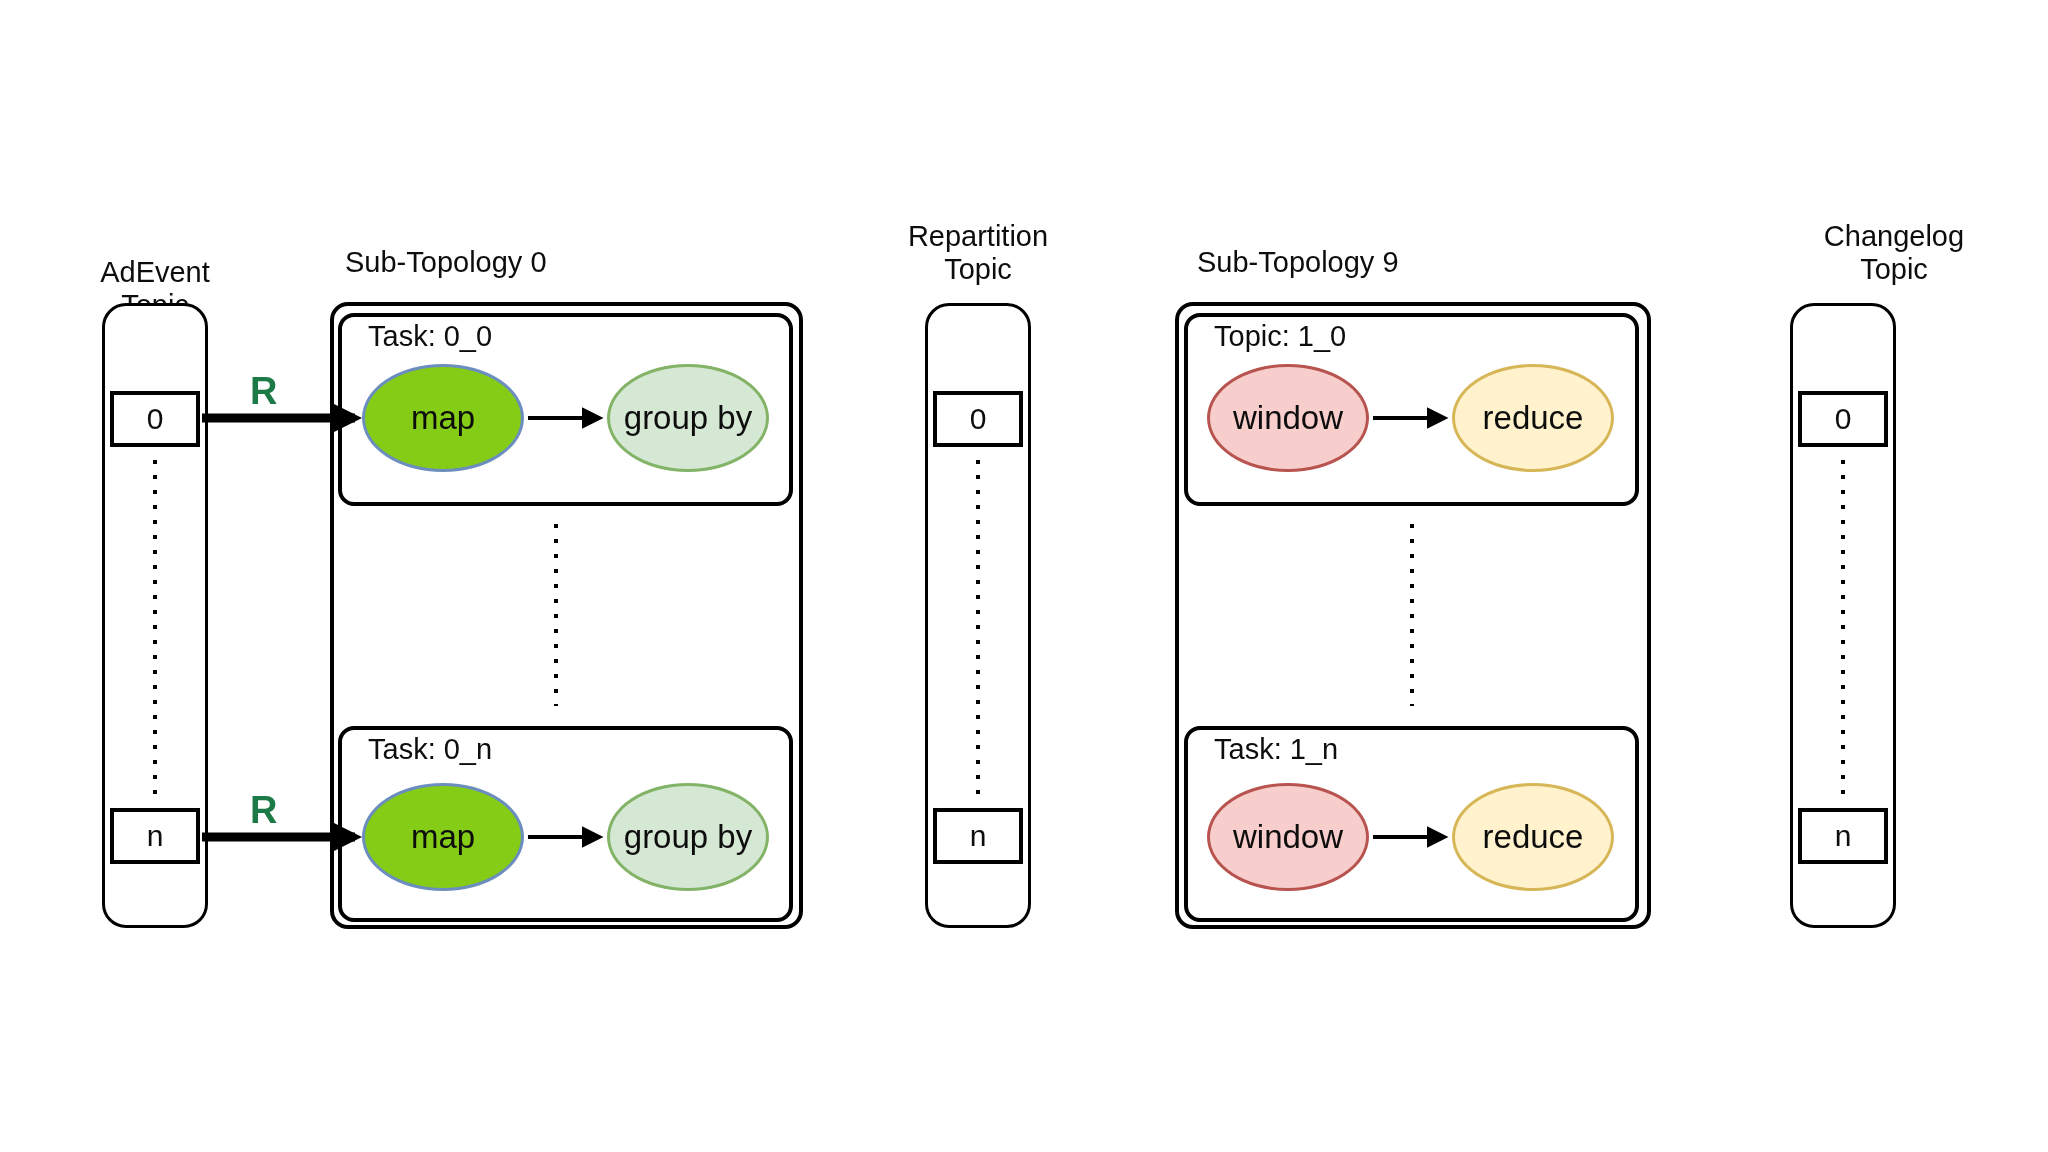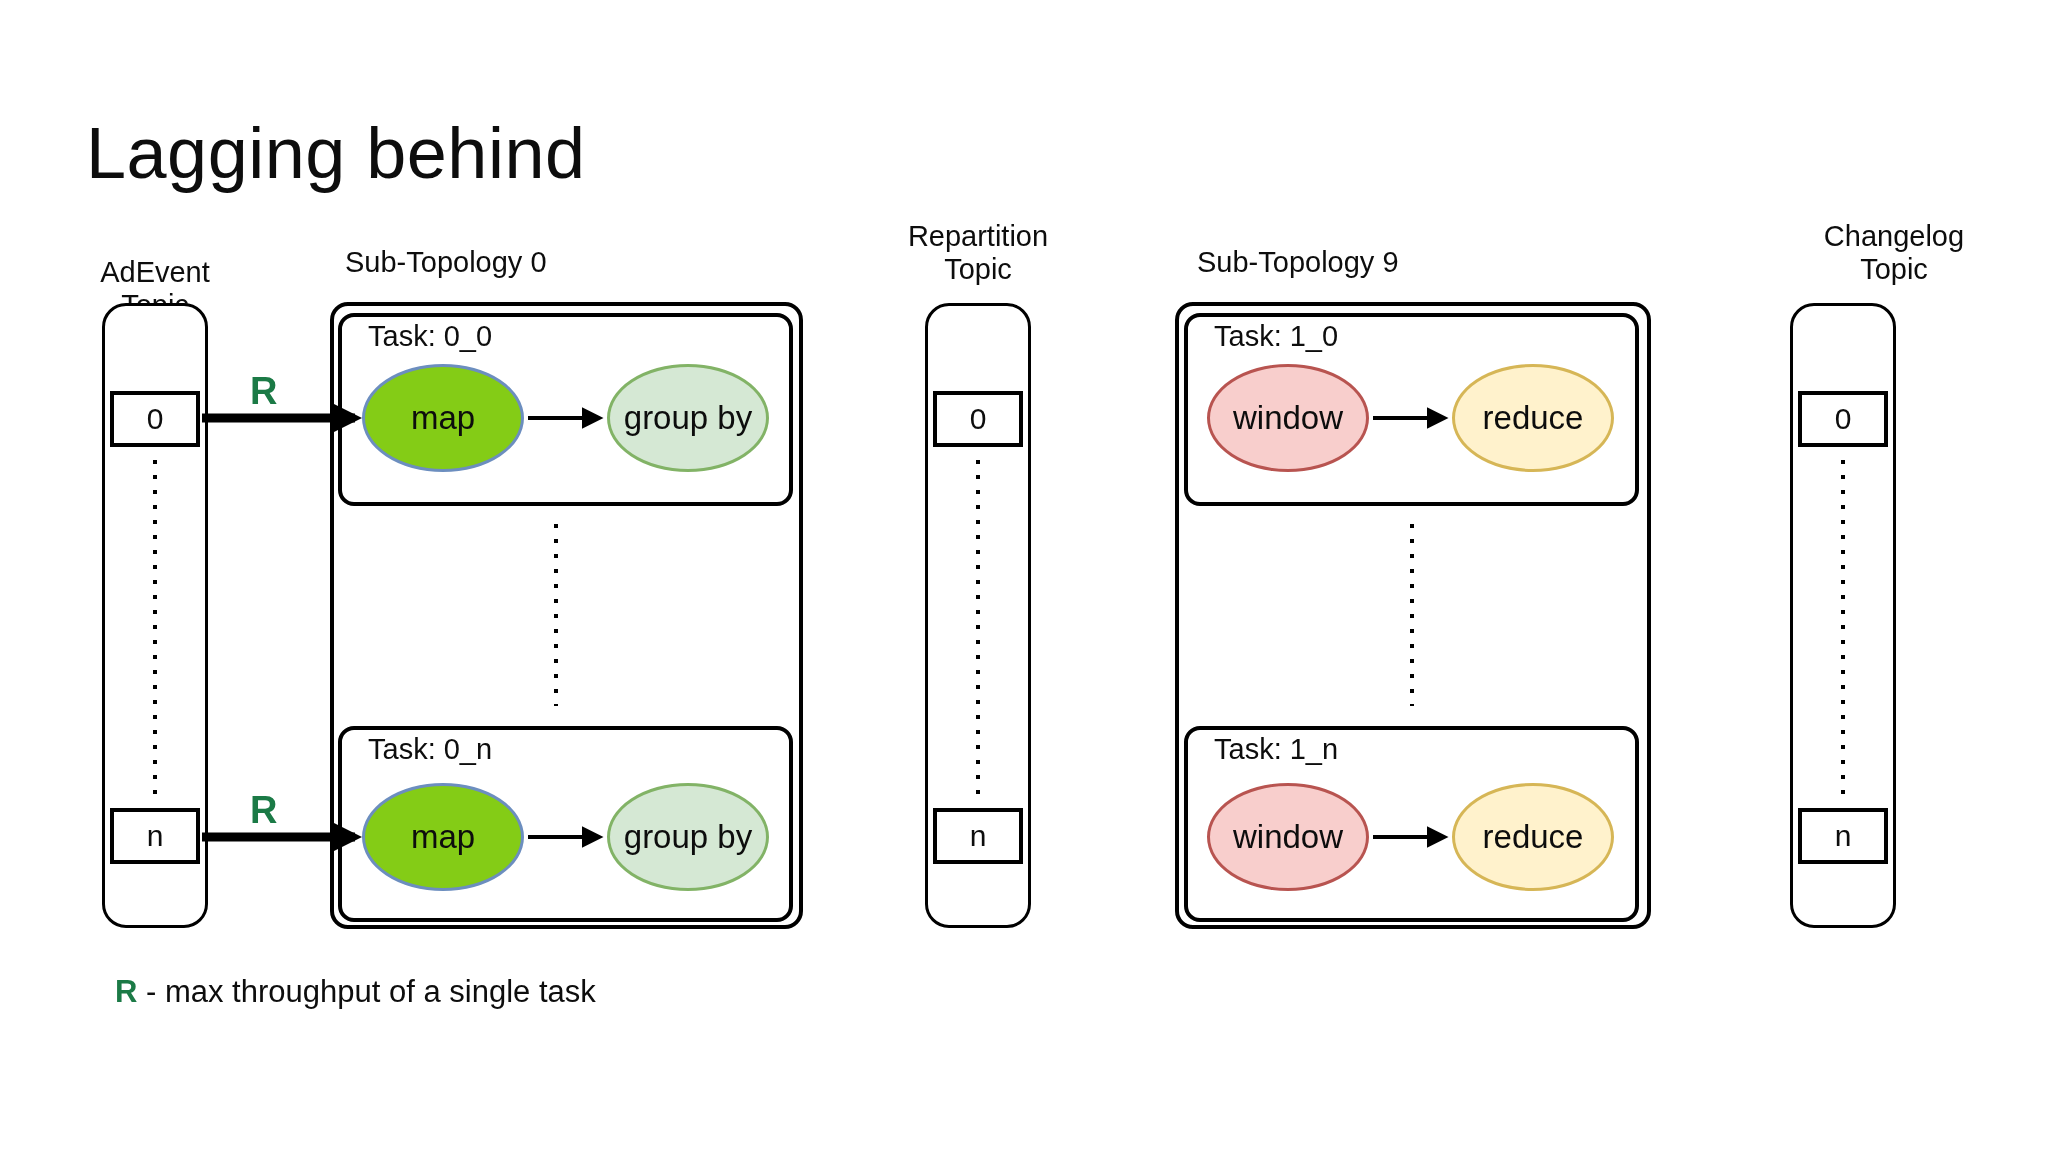--- a/index.html
+++ b/index.html
@@ -51,21 +51,20 @@
   .r-label { position: absolute; font-size: 38px; font-weight: bold; color: #1b7a46; }
   .legend { position: absolute; left: 115px; top: 972px; font-size: 31px; line-height: 40px; }
   .legend .green-r { font-weight: bold; color: #1b7a46; }
   .arrows { position: absolute; left: 0; top: 0; pointer-events: none; }
 </style>
 </head>
 <body>
 
 <div class="canvas">
 
-  <div class="title">Lagging behind</div>
 
   <div class="topic-label" style="left:55px; top:220px;margin-top:36px;">
     <div>AdEvent</div>
     <div>Topic</div>
   </div>
   <div class="topic-label" style="left:878px; top:220px;">
     <div>Repartition</div>
     <div>Topic</div>
   </div>
   <div class="topic-label" style="left:1794px; top:220px;">
@@ -97,21 +96,21 @@
   <div class="node blue" style="left:362px; top:364px;">map</div>
   <div class="node green" style="left:607px; top:364px;">group by</div>
   <div class="vdots" style="left:554px; top:524px; height:182px;"></div>
   <div class="task-box" style="left:338px; top:726px; width:455px; height:196px;"></div>
   <div class="task-label" style="left:368px; top:733px;">Task: 0_n</div>
   <div class="node blue" style="left:362px; top:783px;">map</div>
   <div class="node green" style="left:607px; top:783px;">group by</div>
 
   <div class="st-outer" style="left:1175px; top:302px; width:476px; height:627px;"></div>
   <div class="task-box" style="left:1184px; top:313px; width:455px; height:193px;"></div>
-  <div class="task-label" style="left:1214px; top:320px;">Task: 1_0</div>
+  <div class="task-label" style="left:1214px; top:320px;">Topic: 1_0</div>
   <div class="node red" style="left:1207px; top:364px;">window</div>
   <div class="node yellow" style="left:1452px; top:364px;">reduce</div>
   <div class="vdots" style="left:1410px; top:524px; height:182px;"></div>
   <div class="task-box" style="left:1184px; top:726px; width:455px; height:196px;"></div>
   <div class="task-label" style="left:1214px; top:733px;">Task: 1_n</div>
   <div class="node red" style="left:1207px; top:783px;">window</div>
   <div class="node yellow" style="left:1452px; top:783px;">reduce</div>
 
   <div class="r-label" style="left:250px; top:370px;">R</div>
   <div class="r-label" style="left:250px; top:789px;">R</div>
@@ -127,16 +126,15 @@
     </defs>
     <line x1="202" y1="418" x2="355" y2="418" stroke="#000" stroke-width="9" marker-end="url(#ahThick)"></line>
     <line x1="202" y1="837" x2="355" y2="837" stroke="#000" stroke-width="9" marker-end="url(#ahThick)"></line>
     <line x1="528" y1="418" x2="598" y2="418" stroke="#000" stroke-width="4" marker-end="url(#ahThin)"></line>
     <line x1="528" y1="837" x2="598" y2="837" stroke="#000" stroke-width="4" marker-end="url(#ahThin)"></line>
     <line x1="1373" y1="418" x2="1443" y2="418" stroke="#000" stroke-width="4" marker-end="url(#ahThin)"></line>
     <line x1="1373" y1="837" x2="1443" y2="837" stroke="#000" stroke-width="4" marker-end="url(#ahThin)"></line>
   </svg>
 
   <div class="legend">
-    <div><span class="green-r">R</span><span> - max throughput of a single task</span></div>
   </div>
 
 </div>
 
 </body></html>

